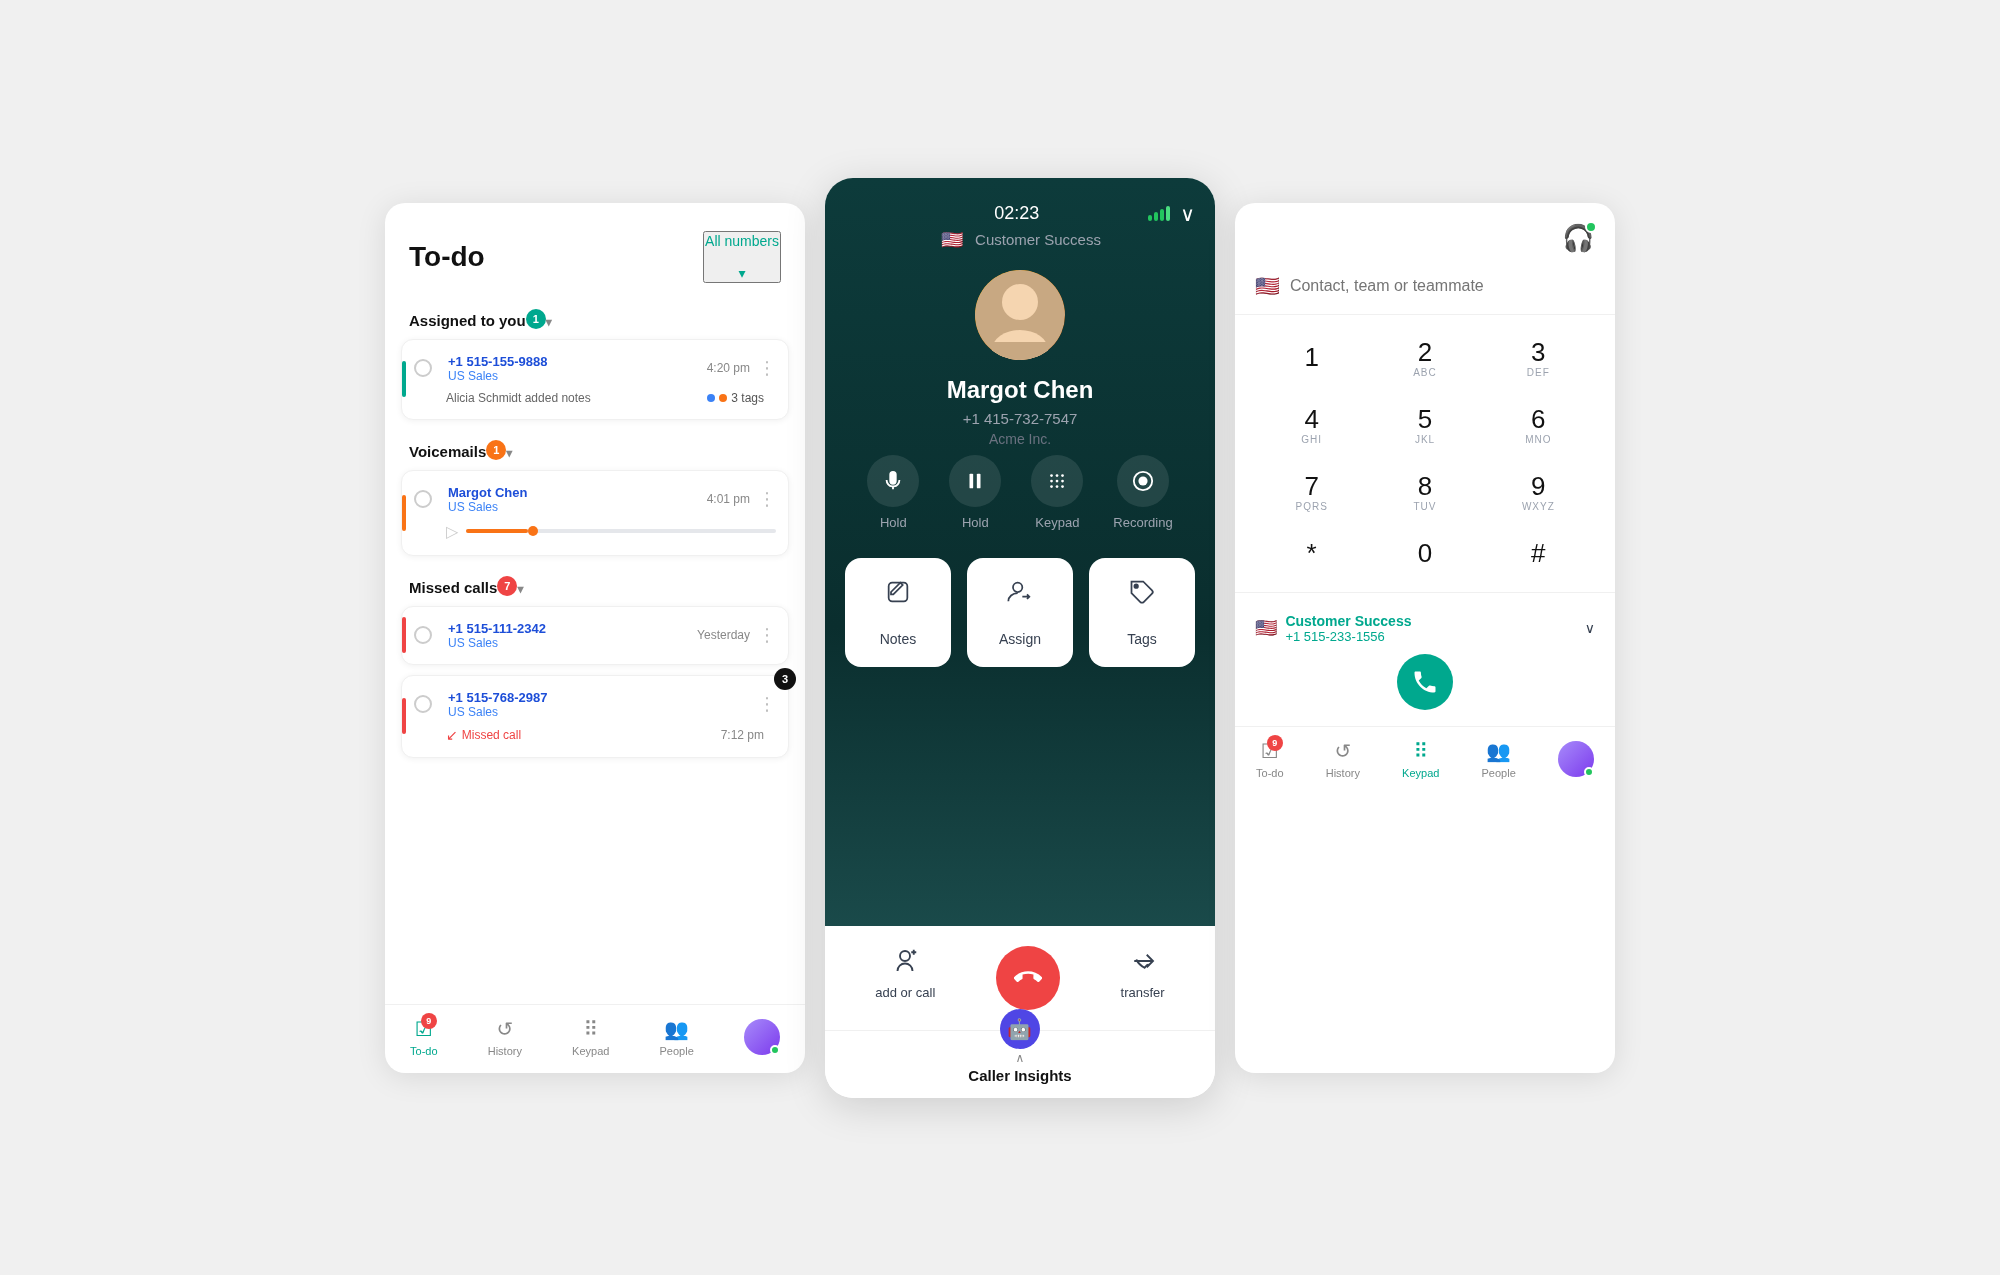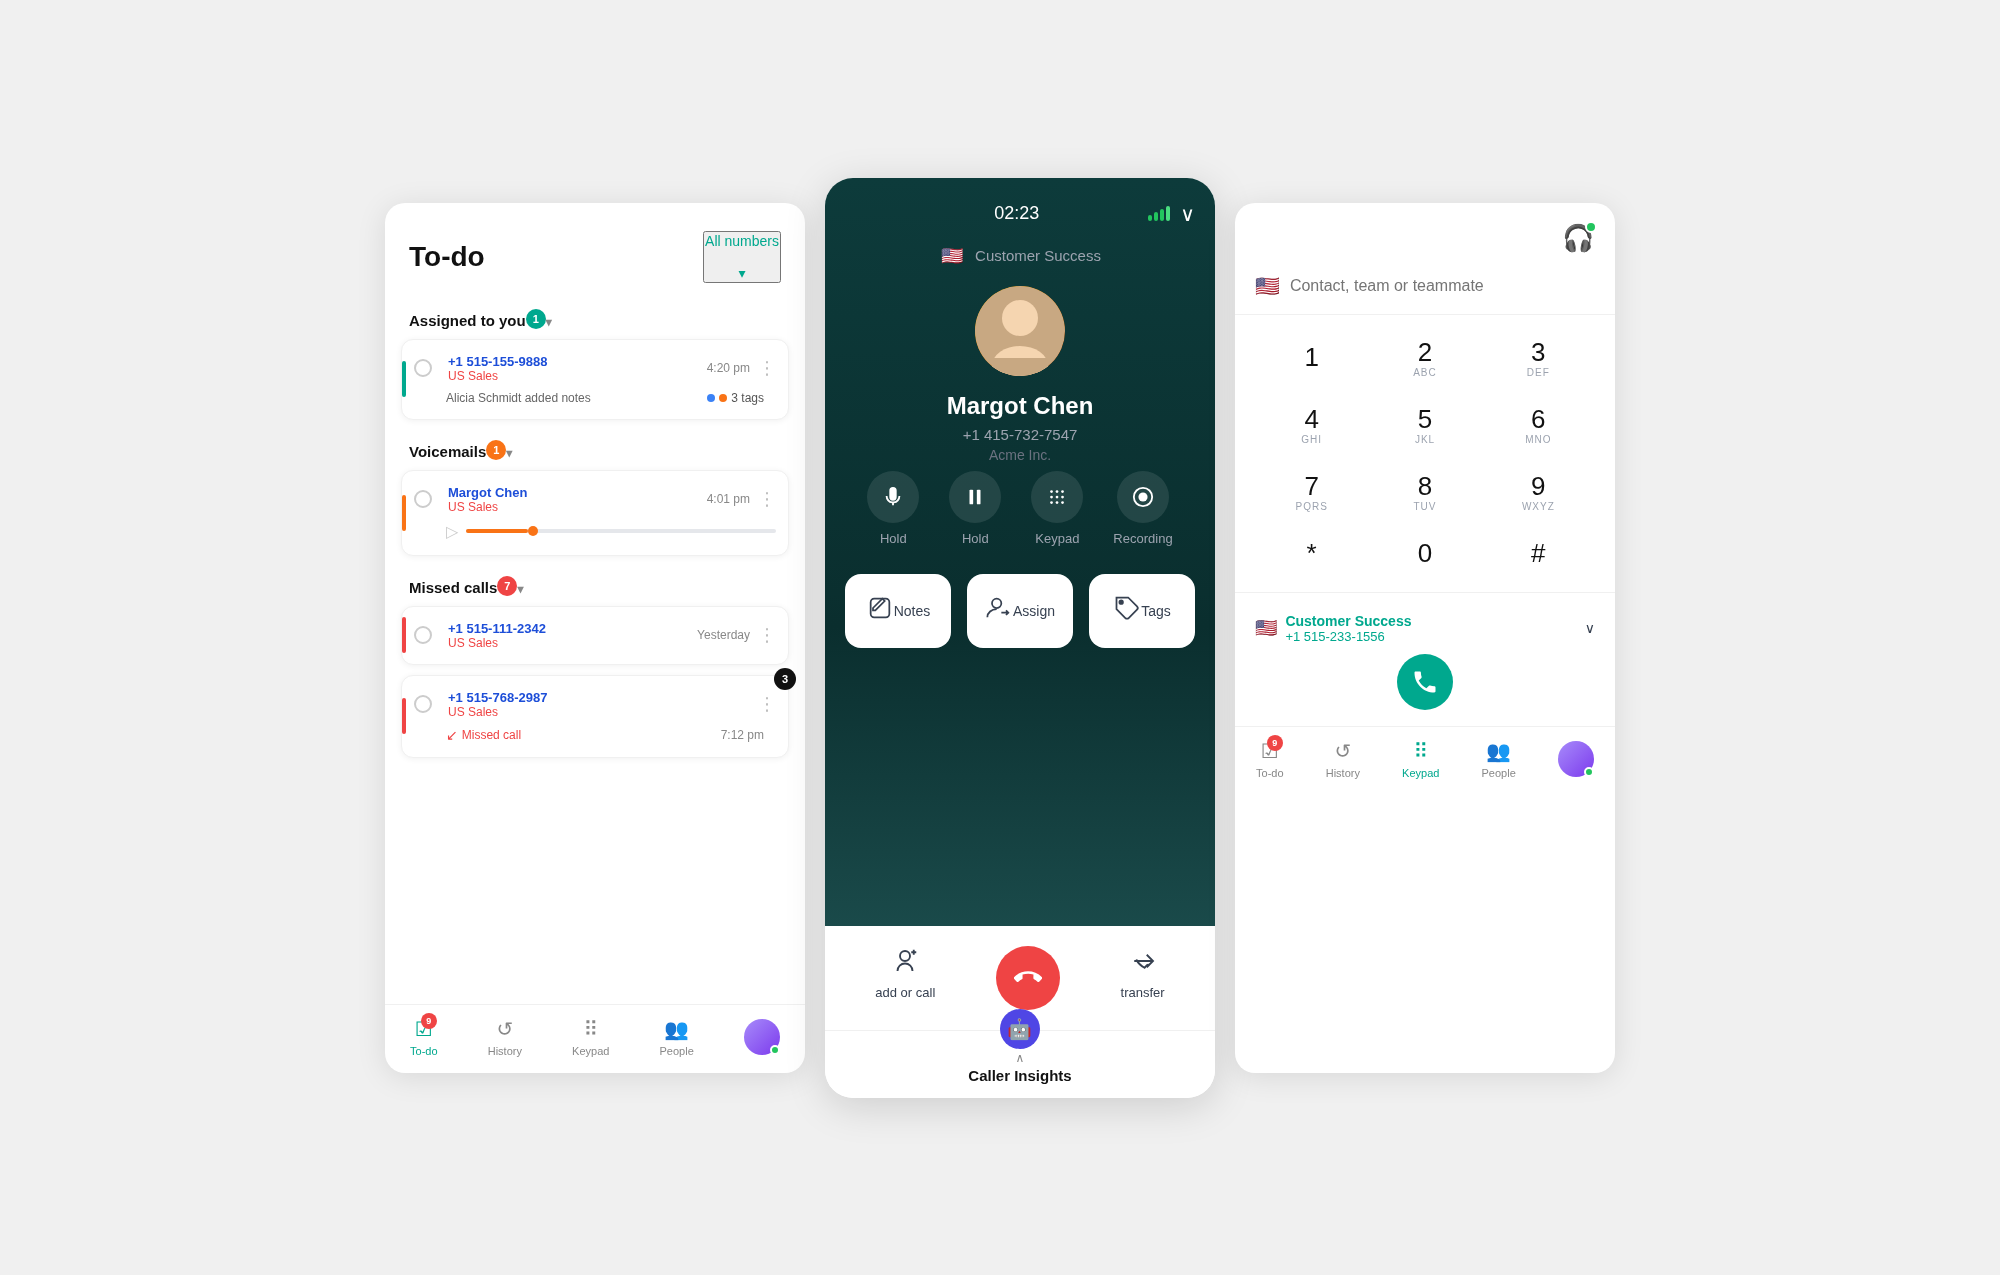--- a/index.html
+++ b/index.html
@@ -107,21 +107,21 @@
     .ind-red { background: #ef4444; }
     .call-radio {
       width: 18px;
       height: 18px;
       border: 2px solid #ccc;
       border-radius: 50%;
       flex-shrink: 0;
     }
     .call-info { flex: 1; margin-left: 8px; }
     .call-number { font-size: 13px; font-weight: 700; color: #1d4ed8; }
-    .call-team { font-size: 12px; color: #ef4444; }
+    .call-team { font-size: 12px; color: #3b82f6; }
     .call-time { font-size: 12px; color: #888; }
     .call-dots { color: #bbb; font-size: 18px; cursor: pointer; }
     .call-note-row {
       display: flex;
       align-items: center;
       justify-content: space-between;
       padding: 8px 12px 0 32px;
       font-size: 12px;
       color: #666;
     }
@@ -269,21 +269,20 @@
       display: flex;
       flex-direction: column;
       align-items: center;
       padding: 24px 20px 30px;
     }
     .call-top-bar {
       width: 100%;
       display: flex;
       justify-content: space-between;
       align-items: center;
-      margin-bottom: 16px;
     }
     .call-timer {
       color: white;
       font-size: 18px;
       font-weight: 500;
       text-align: center;
       flex: 1;
     }
     .signal-bars { display: flex; align-items: flex-end; gap: 2px; }
     .signal-bar { width: 4px; background: #22c55e; border-radius: 2px; }
@@ -351,24 +350,23 @@
       display: flex;
       gap: 16px;
       width: 100%;
     }
     .action-card {
       flex: 1;
       background: white;
       border-radius: 16px;
       padding: 20px 10px;
       display: flex;
-      flex-direction: row;
-      align-items: center;
-      gap: 0;
-      justify-content: center;
+      flex-direction: column;
+      align-items: center;
+      gap: 19px;
     }
     .action-icon { font-size: 24px; color: #374151; }
     .action-label { font-size: 14px; font-weight: 500; color: #374151; }
     .call-bottom {
       background: white;
       padding: 20px;
       display: flex;
       justify-content: space-around;
     }
     .end-call-btn {

